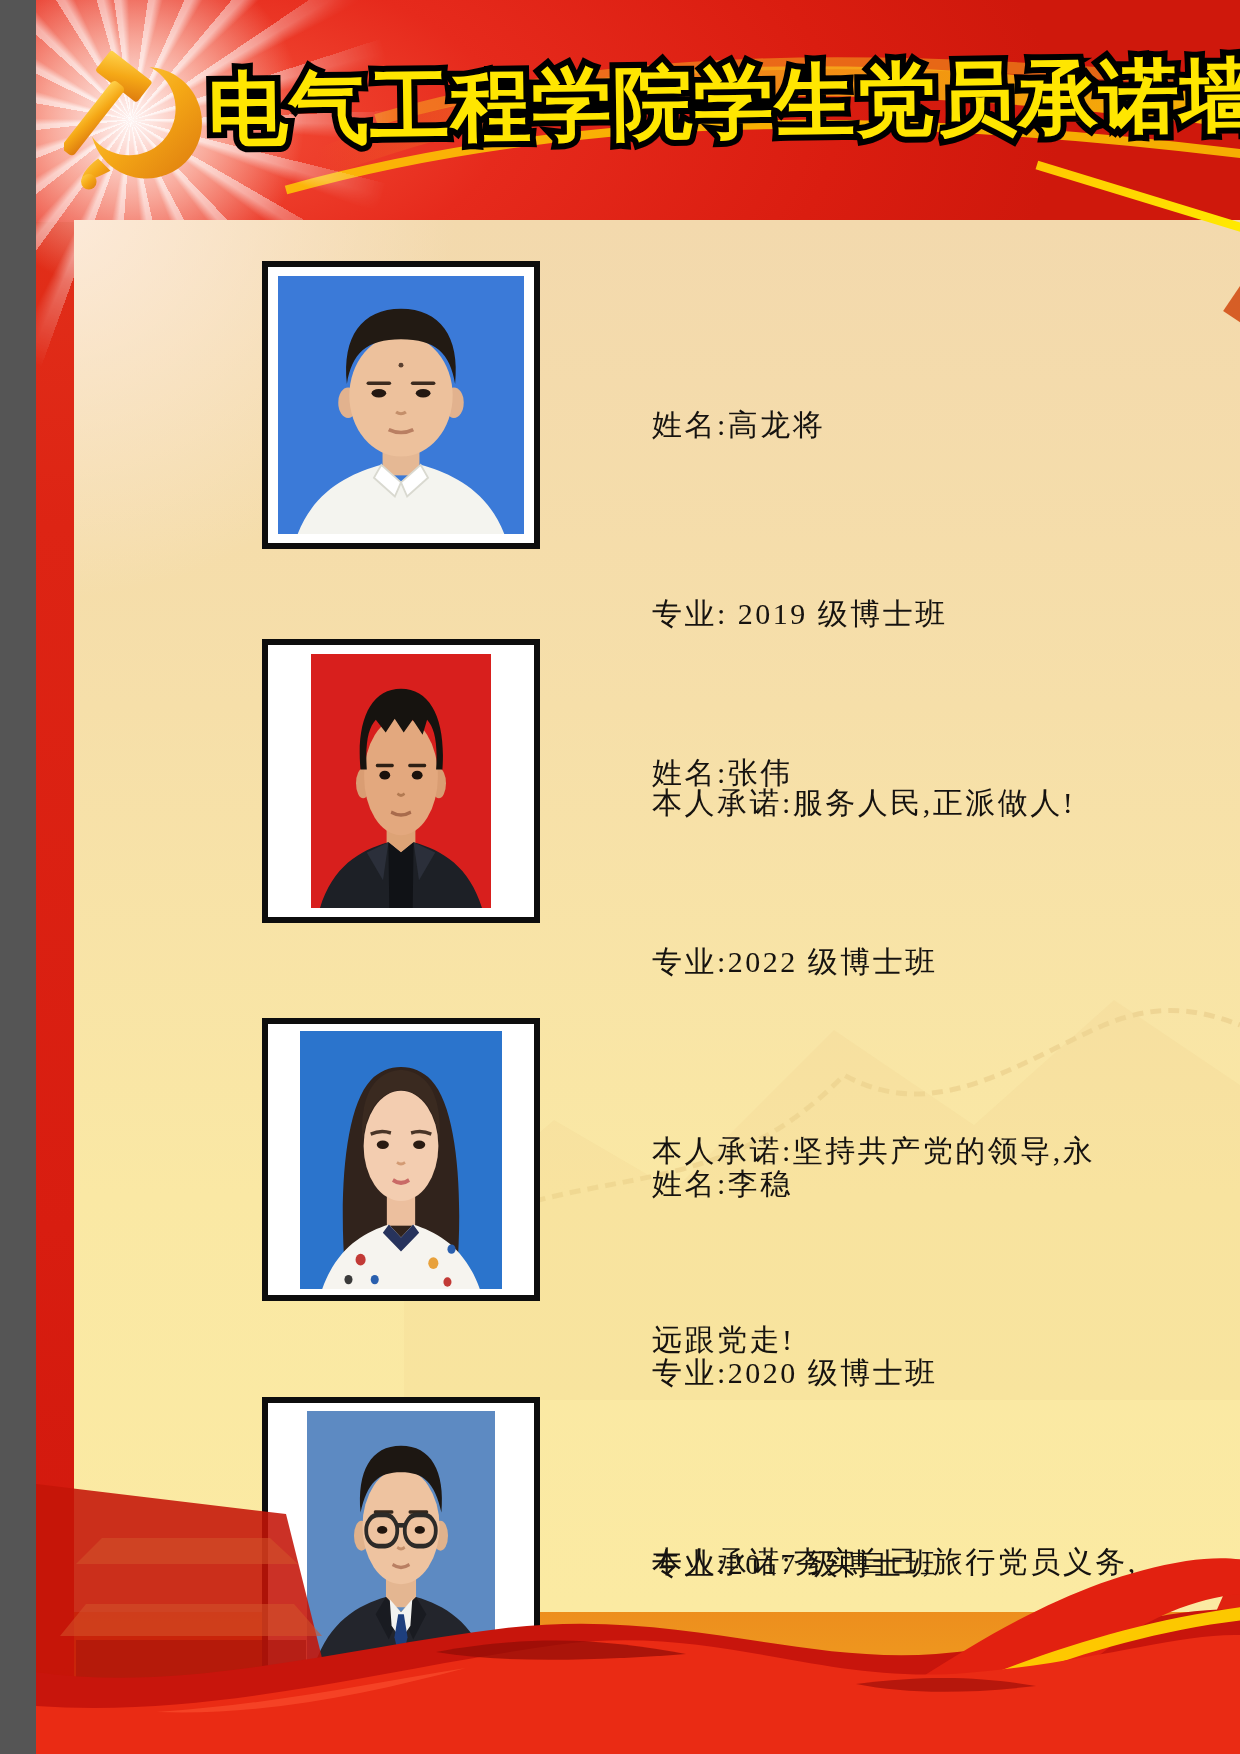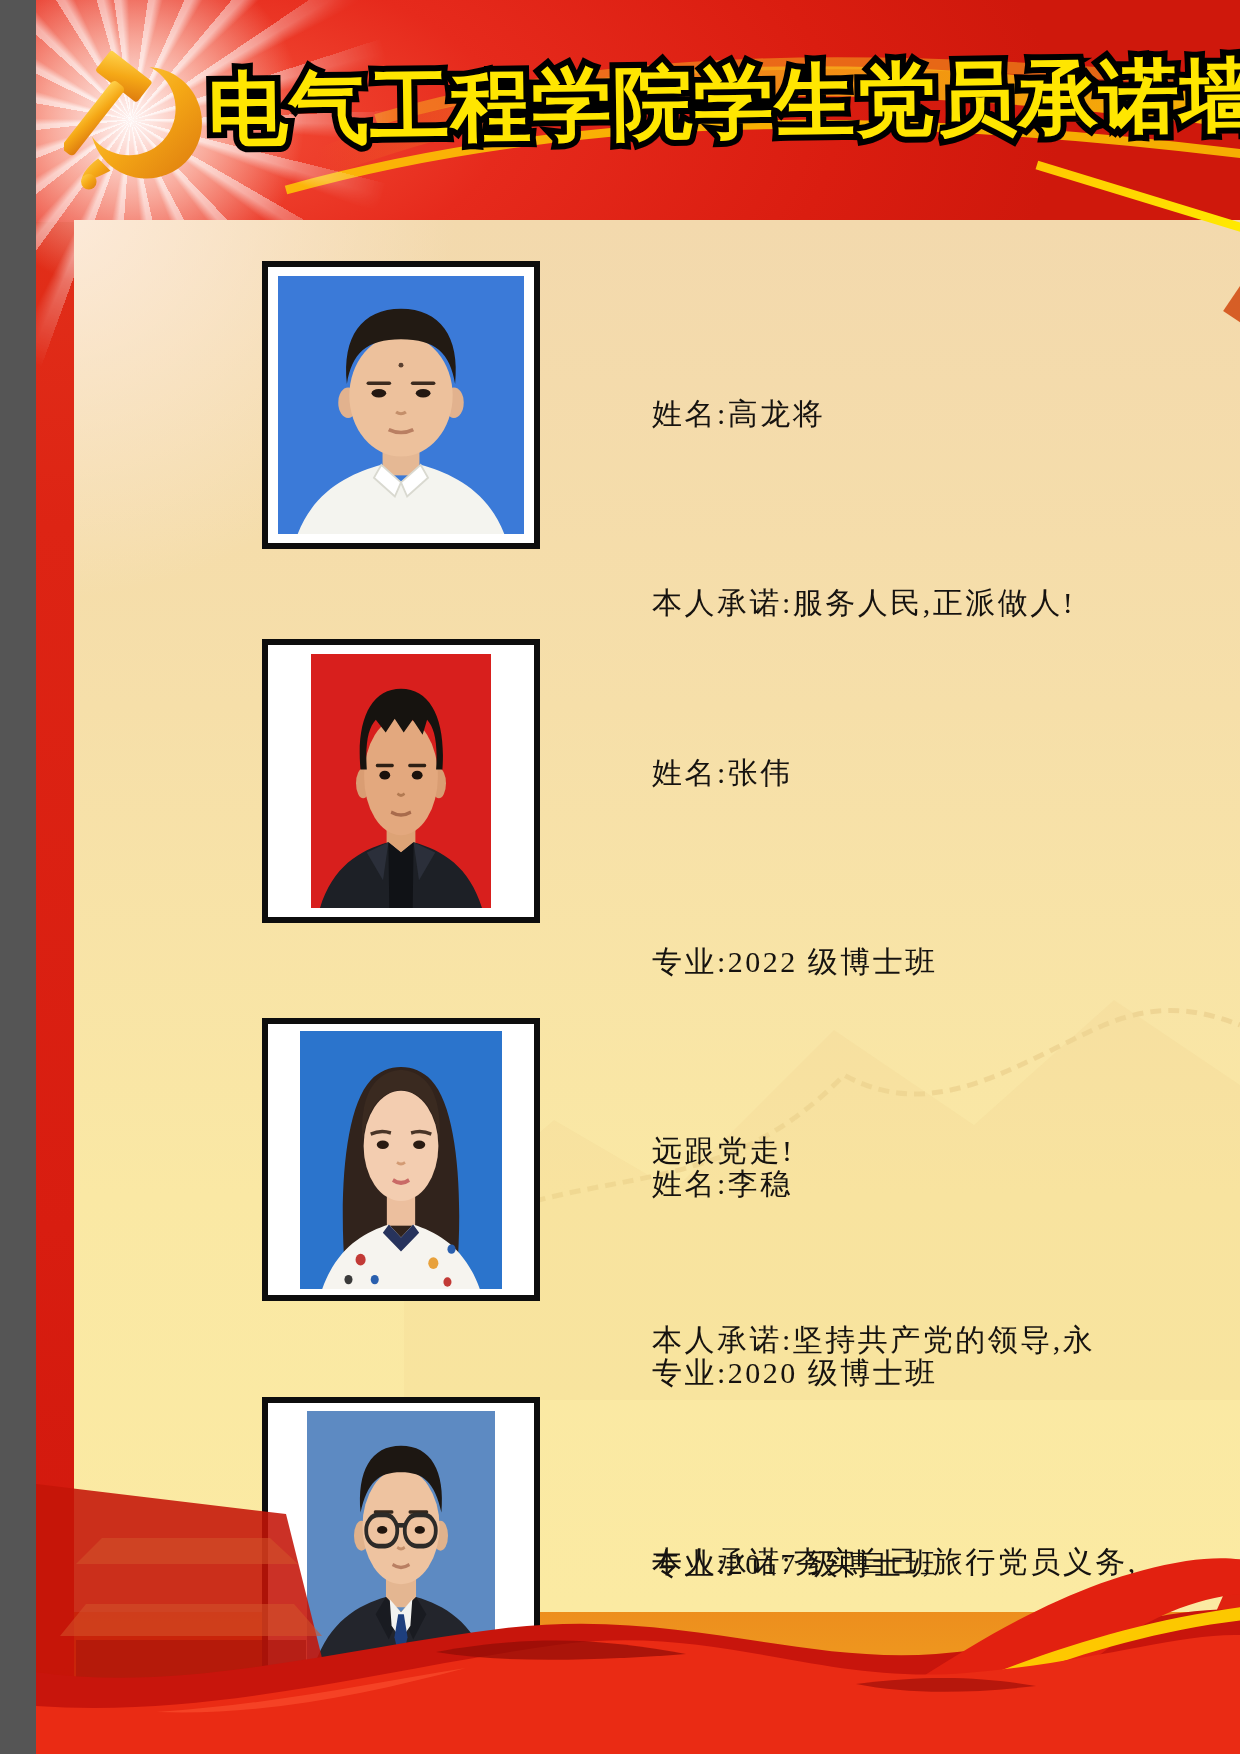--- a/index.html
+++ b/index.html
@@ -45,21 +45,21 @@
   .f2{top:639px;width:278px;height:284px;}
   .f3{top:1018px;width:278px;height:283px;}
   .f4{top:1397px;width:278px;height:281px;}
   .f1 svg{width:246px;height:258px;}
   .f2 svg{width:180px;height:254px;}
   .f3 svg{width:202px;height:258px;}
   .f4 svg{width:188px;height:254px;}
   
   .member-text{position:absolute;left:616px;width:580px;font-size:30px;line-height:63px;
     letter-spacing:2.5px;color:#161310;z-index:2;white-space:pre-wrap;}
-  .t1{top:256px;font-family:Liberation Serif, serif;} .t2{top:615px;} .t3{top:1026px;} .t4{top:1406px;}
+  .t1{top:267px;font-family:Liberation Serif, serif;} .t2{top:615px;} .t3{top:1026px;} .t4{top:1406px;}
   .line{white-space:pre-wrap;}
   
   .ribbons{position:absolute;left:0;bottom:0;width:1240px;height:310px;z-index:5;}
 </style>
 </head>
 <body>
 
 <div class="page">
 
   <div class="border-left"></div>
@@ -136,20 +136,21 @@
       <rect x="72" y="90" width="20" height="3" rx="1.5" fill="#3c2b1f"></rect>
       <rect x="108" y="90" width="20" height="3" rx="1.5" fill="#3c2b1f"></rect>
       <ellipse cx="82" cy="100" rx="6" ry="3.6" fill="#231812"></ellipse>
       <ellipse cx="118" cy="100" rx="6" ry="3.6" fill="#231812"></ellipse>
       <path d="M96,116 Q100,119 104,116" stroke="#c48f6a" stroke-width="2.5" fill="none"></path>
       <path d="M90,131 Q100,136 110,131" stroke="#b97f62" stroke-width="3" fill="none"></path>
     </svg>
   </div>
   <div class="member-text t1">
     <div class="line"><span>姓名:</span><span>高龙将</span></div>
+    <div class="line"><span>专业:</span><span> 2019 级博士班</span></div>
     <div class="line"><span>本人承诺:</span><span>服务人民,正派做人!</span></div>
   </div>
 
   <div class="photo-frame f2">
     <svg viewBox="0 0 200 220" preserveAspectRatio="none">
       <rect x="0" y="0" width="200" height="220" fill="#d81f1d"></rect>
       <ellipse cx="58" cy="112" rx="8" ry="13" fill="#d99d73"></ellipse>
       <ellipse cx="142" cy="112" rx="8" ry="13" fill="#d99d73"></ellipse>
       <rect x="84" y="146" width="32" height="28" fill="#dda376"></rect>
       <path d="M10,220 C24,184 54,170 86,163 L100,172 L114,163 C146,170 176,184 190,220 Z" fill="#1d2026"></path>
@@ -162,22 +163,22 @@
       <rect x="108" y="95" width="20" height="3" rx="1.5" fill="#2e2015"></rect>
       <ellipse cx="82" cy="105" rx="6" ry="3.8" fill="#1c120c"></ellipse>
       <ellipse cx="118" cy="105" rx="6" ry="3.8" fill="#1c120c"></ellipse>
       <path d="M96,121 Q100,124 104,121" stroke="#b27a52" stroke-width="2.5" fill="none"></path>
       <path d="M89,137 Q100,142 111,137" stroke="#a86b4c" stroke-width="3" fill="none"></path>
     </svg>
   </div>
   <div class="member-text t2">
     <div class="line"><span>姓名:</span><span>张伟</span></div>
     <div class="line"><span>专业:</span><span>2022 级博士班</span></div>
+    <div class="line"><span>本人承诺:</span><span>坚持共产党的领导,永</span></div>
     <div class="line">远跟党走!</div>
-    <div class="line"><span>本人承诺:</span><span>坚持共产党的领导,永</span></div>
   </div>
 
   <div class="photo-frame f3">
     <svg viewBox="0 0 200 220" preserveAspectRatio="none">
       <rect x="0" y="0" width="200" height="220" fill="#2b74cc"></rect>
       <path d="M46,220 C38,150 42,68 70,42 C86,27 114,27 130,42 C158,68 162,150 154,220 Z" fill="#31231c"></path>
       <rect x="86" y="138" width="28" height="28" fill="#ecbf9e"></rect>
       <path d="M22,220 C36,186 62,172 88,165 L100,176 L112,165 C138,172 164,186 178,220 Z" fill="#f6f4ef"></path>
       <path d="M88,165 L100,176 L112,165 L118,172 L100,188 L82,172 Z" fill="#27335c"></path>
       <circle cx="60" cy="195" r="5" fill="#c23a36"></circle>

